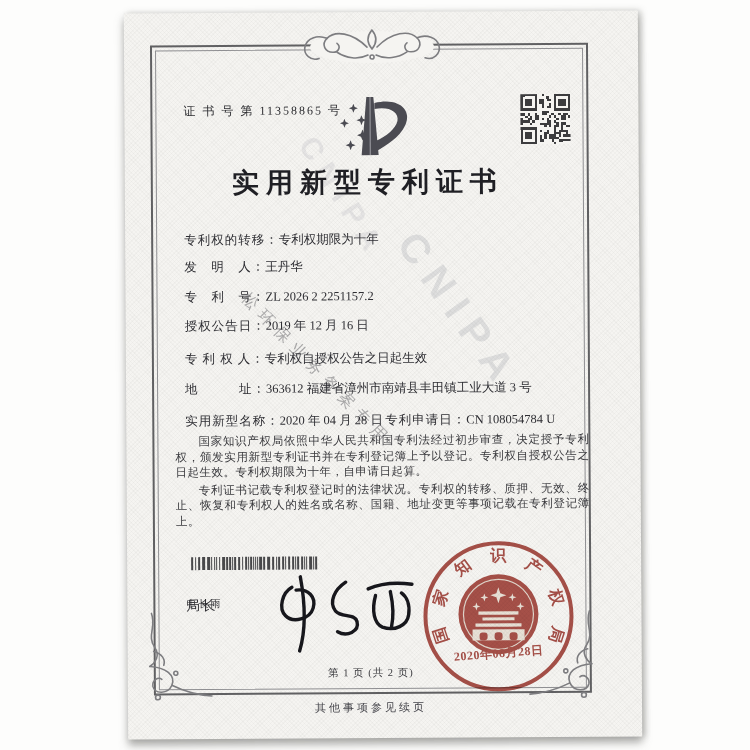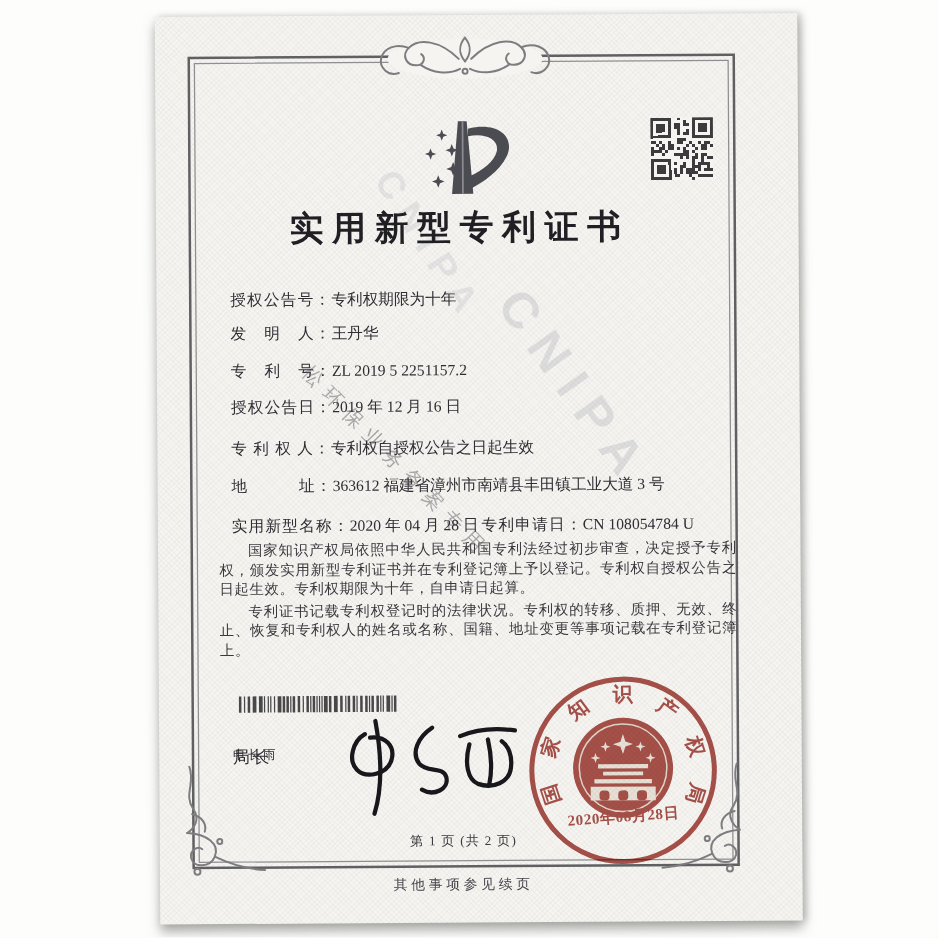--- a/index.html
+++ b/index.html
@@ -96,20 +96,21 @@
       <g class="orn" transform="translate(72,0) scale(-1,1)">
         <path d="M8,2 C13,16 3,24 11,36 C17,44 11,52 6,55"></path>
         <path d="M6,55 C22,56 32,64 28,74 C24,83 11,83 9,75 C8,69 14,65 18,68"></path>
         <path d="M28,74 C42,81 54,84 68,85"></path>
         <path d="M10,40 C18,42 22,48 20,54"></path>
         <circle cx="32" cy="62" r="2"></circle>
           <circle cx="14" cy="86" r="2.4"></circle>
       </g>
     </svg>
 
+    <div id="cert-no" class="abs">证 书 号 第 11358865 号</div>
 
     <svg id="logo" class="abs" width="84" height="66" viewBox="0 0 84 66">
       <g fill="#4b4b52">
         <polygon points="38,3 45,3 50,61 33,61"></polygon>
         <path d="M46,9 C70,3 84,16 77,31 C71,44 57,52 48,57 L47,47 C58,42 67,35 69,27 C71,17 59,12 46,15 Z"></path>
         <g id="logo-stars">
             <polygon points="25,9.5 26.26,12.74 29.5,14 26.26,15.26 25,18.5 23.74,15.26 20.5,14 23.74,12.74"></polygon>
             <polygon points="33,21 34.4,24.6 38,26 34.4,27.4 33,31 31.6,27.4 28,26 31.6,24.6"></polygon>
             <polygon points="16,24.5 17.26,27.74 20.5,29 17.26,30.26 16,33.5 14.74,30.26 11.5,29 14.74,27.74"></polygon>
             <polygon points="34,35.5 35.54,39.46 39.5,41 35.54,42.54 34,46.5 32.46,42.54 28.5,41 32.46,39.46"></polygon>
@@ -237,27 +238,27 @@
         <rect x="17" y="19" width="1" height="1" fill="#3c3c3e"></rect>
         <rect x="18" y="19" width="1" height="1" fill="#3c3c3e"></rect>
         <rect x="19" y="19" width="1" height="1" fill="#3c3c3e"></rect>
         <rect x="20" y="19" width="1" height="1" fill="#3c3c3e"></rect>
         <rect x="14" y="20" width="1" height="1" fill="#3c3c3e"></rect>
       </svg>
 
     <div id="title" class="abs">实用新型专利证书</div>
 
     <div class="abs row" style="top:219px;">
-      <span class="lbl">授权公告号：</span><span>专利权期限为十年</span>
+      <span class="lbl">专利权的转移：</span><span>专利权期限为十年</span>
     </div>
     <div class="abs row" style="top:246px;">
       <span class="lbl">发　明　人：</span><span>王丹华</span>
     </div>
     <div class="abs row" style="top:276px;">
-      <span class="lbl">专　利　号：</span><span>ZL 2019 5 2251157.2</span>
+      <span class="lbl">专　利　号：</span><span>ZL 2026 2 2251157.2</span>
     </div>
     <div class="abs row" style="top:305px;">
       <span class="lbl">授权公告日：</span><span>2019 年 12 月 16 日</span>
     </div>
     <div class="abs row" style="top:338px;">
       <span class="lbl">专 利 权 人：</span><span>专利权自授权公告之日起生效</span>
     </div>
     <div class="abs row" style="top:368px;">
       <span class="lbl">地　　　址：</span><span>363612 福建省漳州市南靖县丰田镇工业大道 3 号</span>
     </div>

